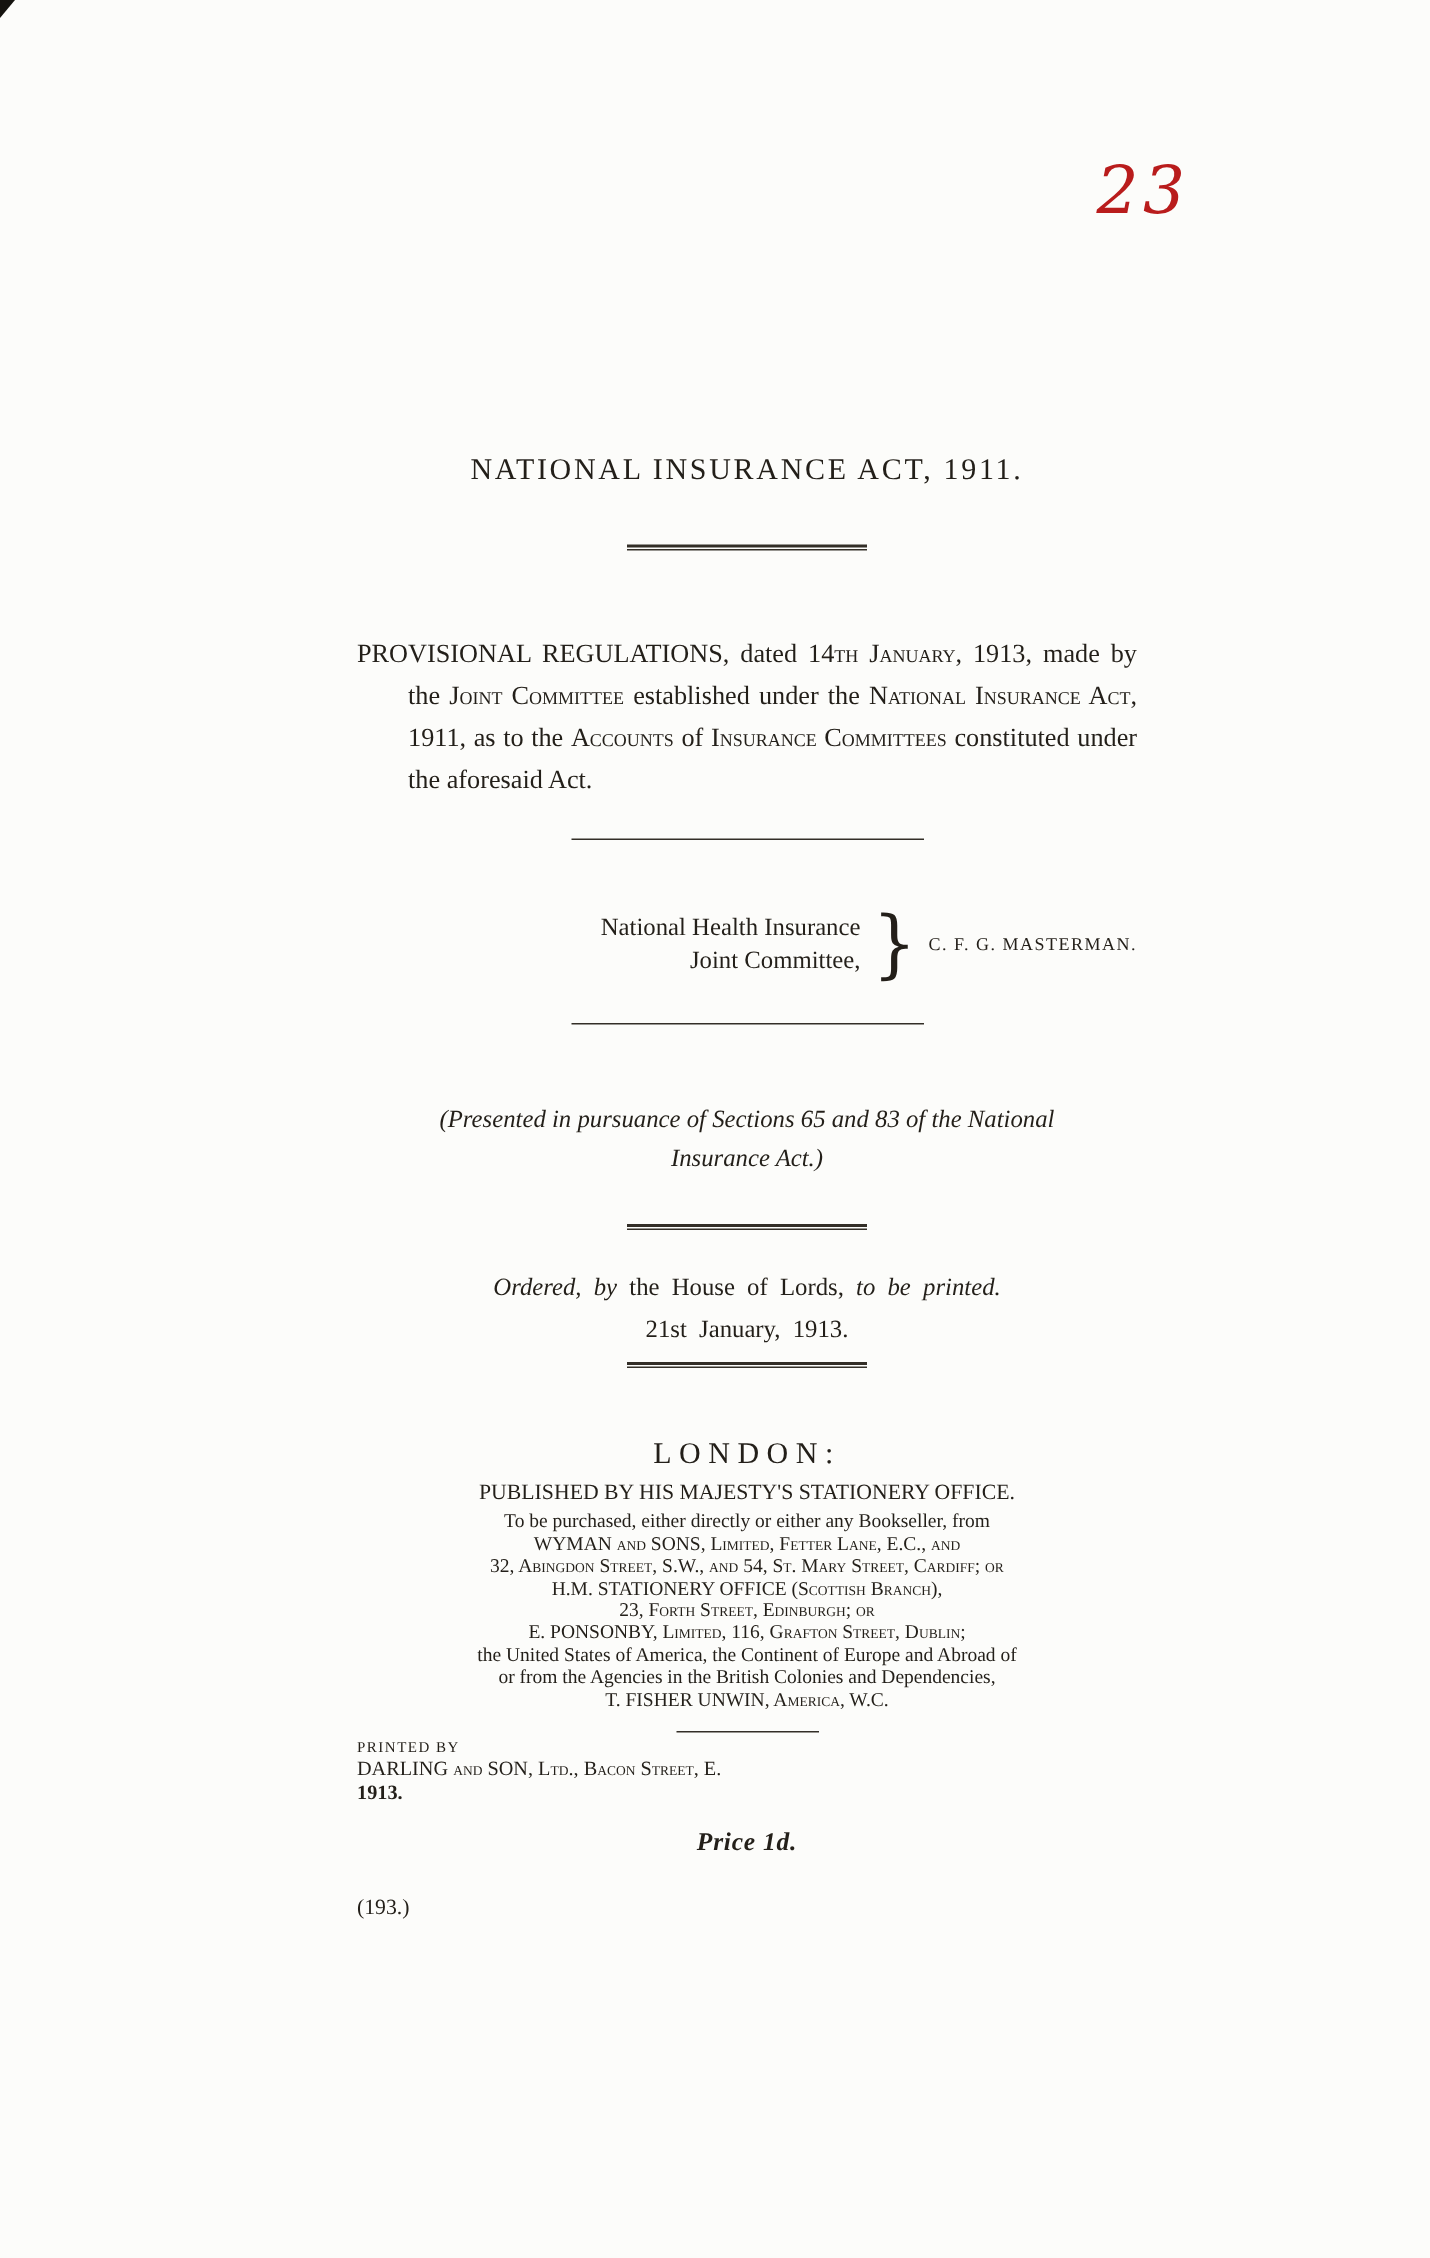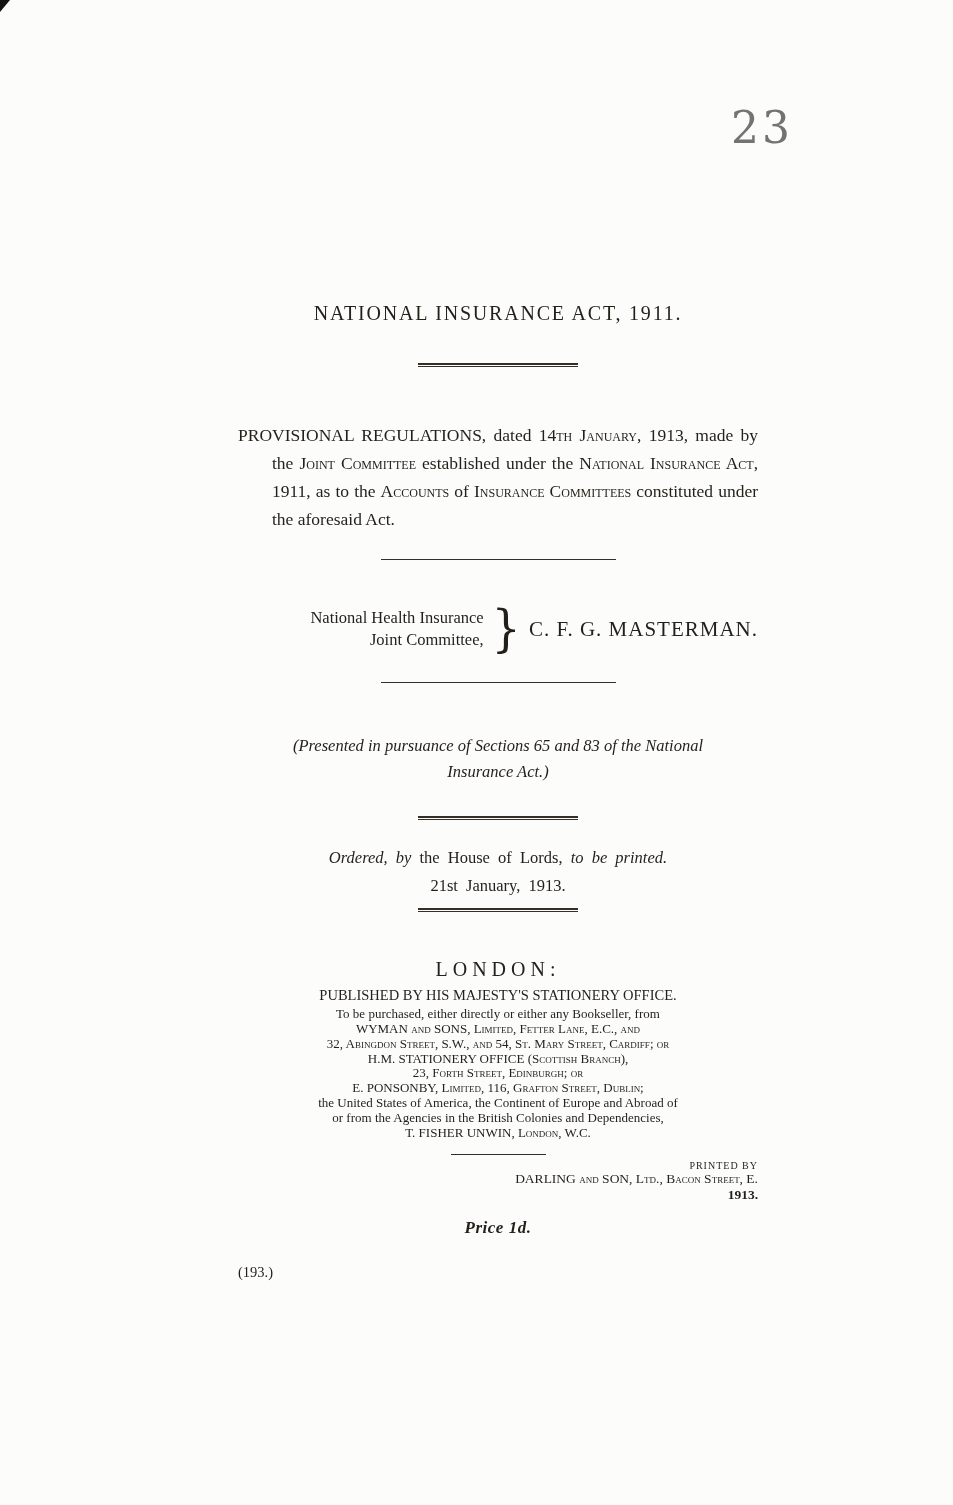--- a/index.html
+++ b/index.html
@@ -18,23 +18,24 @@
     top: 0; left: 0;
     width: 10px; height: 12px;
     background: #15130f;
     clip-path: polygon(0 0, 100% 0, 0 100%);
   }
   .stamp {
     position: absolute;
     top: 102px;
     right: 160px;
     font-family: "DejaVu Serif", serif;
+    font-style: italic;
     font-size: 44px;
     letter-spacing: 3px;
-    color: #737373;
+    color: #b91c1c;
   }
   .column {
     width: 520px;
     margin-left: 238px;
     padding-top: 302px;
   }
   .title {
     font-size: 20px;
     font-weight: normal;
     text-align: center;
@@ -74,21 +75,21 @@
   }
   .sig-left { display: inline-block; line-height: 1.35; }
   .sig-line2 { text-align: right; }
   .brace {
     font-family: "DejaVu Serif", serif;
     font-size: 46px;
     line-height: 1;
     font-weight: 400;
     transform: scaleY(1.08);
   }
-  .sig-name { font-size: 21px; letter-spacing: 1px; white-space: nowrap; }
+  .sig-name { font-size: 12px; letter-spacing: 1px; white-space: nowrap; }
   .rule-after-sig { margin-top: 30px; }
   .presented {
     margin-top: 50px;
     text-align: center;
     font-style: italic;
     font-size: 16.5px;
     line-height: 1.55;
   }
   .rule-after-presented { margin-top: 32px; }
   .ordered {
@@ -101,21 +102,21 @@
   .rule-after-ordered { margin-top: 8px; }
   .imprint { margin-top: 46px; text-align: center; }
   .london { font-size: 20px; letter-spacing: 5px; margin-bottom: 6px; }
   .publisher { font-size: 14.5px; margin-bottom: 3px; }
   .imp { font-size: 13px; line-height: 1.14; }
   .printer-rule {
     width: 95px;
     border-top: 1px solid #332e27;
     margin: 13px auto 5px;
   }
-  .printer-block { text-align: right; }
+  .printer-block { text-align: left; }
   .printed-by { font-size: 10px; letter-spacing: 1px; }
   .printer-name { font-size: 13.5px; }
   .printer-year { font-size: 13.5px; font-weight: bold; }
   .price {
     margin-top: 15px;
     text-align: center;
     font-size: 17px;
     font-style: italic;
     font-weight: bold;
     letter-spacing: 0.5px;
@@ -168,21 +169,21 @@
       <div class="london">LONDON:</div>
       <div class="publisher">PUBLISHED BY HIS MAJESTY'S STATIONERY OFFICE.</div>
       <div class="imp">To be purchased, either directly or either any Bookseller, from</div>
       <div class="imp sc">WYMAN and SONS, Limited, Fetter Lane, E.C., and</div>
       <div class="imp sc">32, Abingdon Street, S.W., and 54, St. Mary Street, Cardiff; or</div>
       <div class="imp sc">H.M. STATIONERY OFFICE (Scottish Branch),</div>
       <div class="imp sc">23, Forth Street, Edinburgh; or</div>
       <div class="imp sc">E. PONSONBY, Limited, 116, Grafton Street, Dublin;</div>
       <div class="imp">the United States of America, the Continent of Europe and Abroad of</div>
       <div class="imp">or from the Agencies in the British Colonies and Dependencies,</div>
-      <div class="imp sc">T. FISHER UNWIN, London, W.C.</div>
+      <div class="imp sc">T. FISHER UNWIN, America, W.C.</div>
     </div>
 
     <div class="printer-rule"></div>
 
     <div class="printer-block">
       <div class="printed-by">PRINTED BY</div>
       <div class="printer-name sc">DARLING and SON, Ltd., Bacon Street, E.</div>
       <div class="printer-year">1913.</div>
     </div>
 

